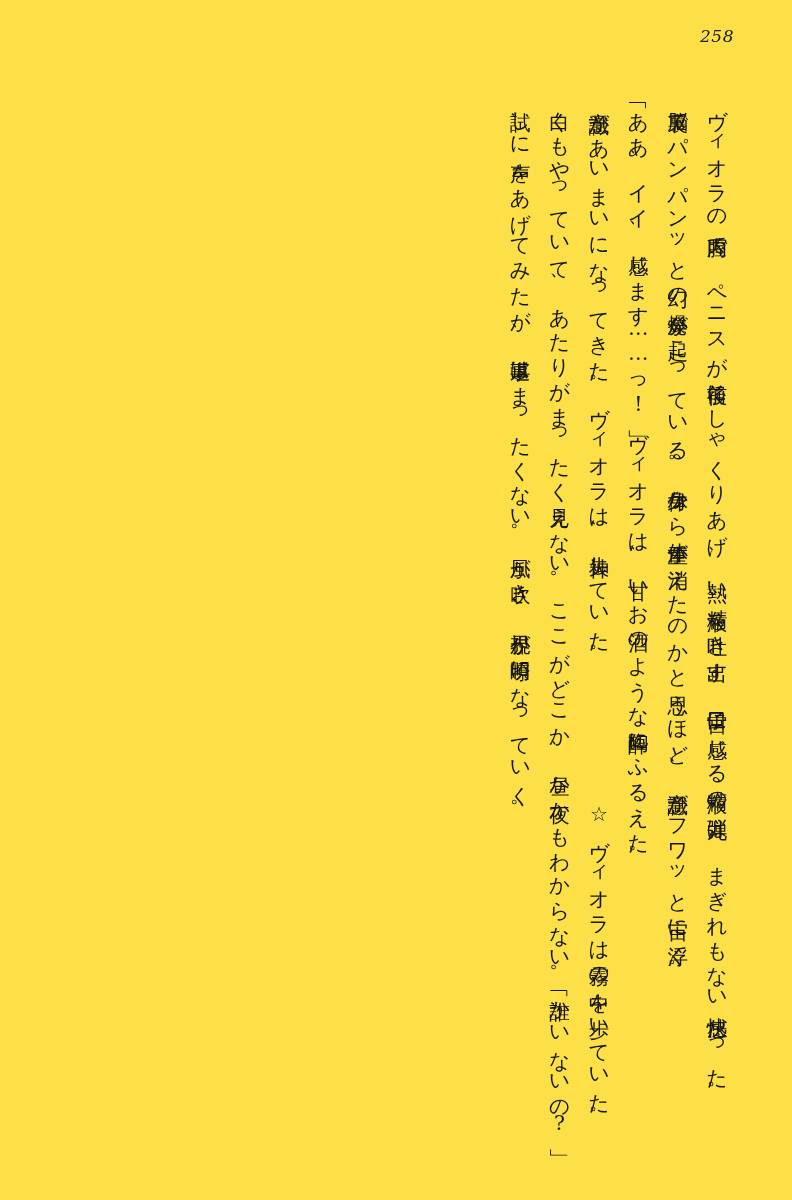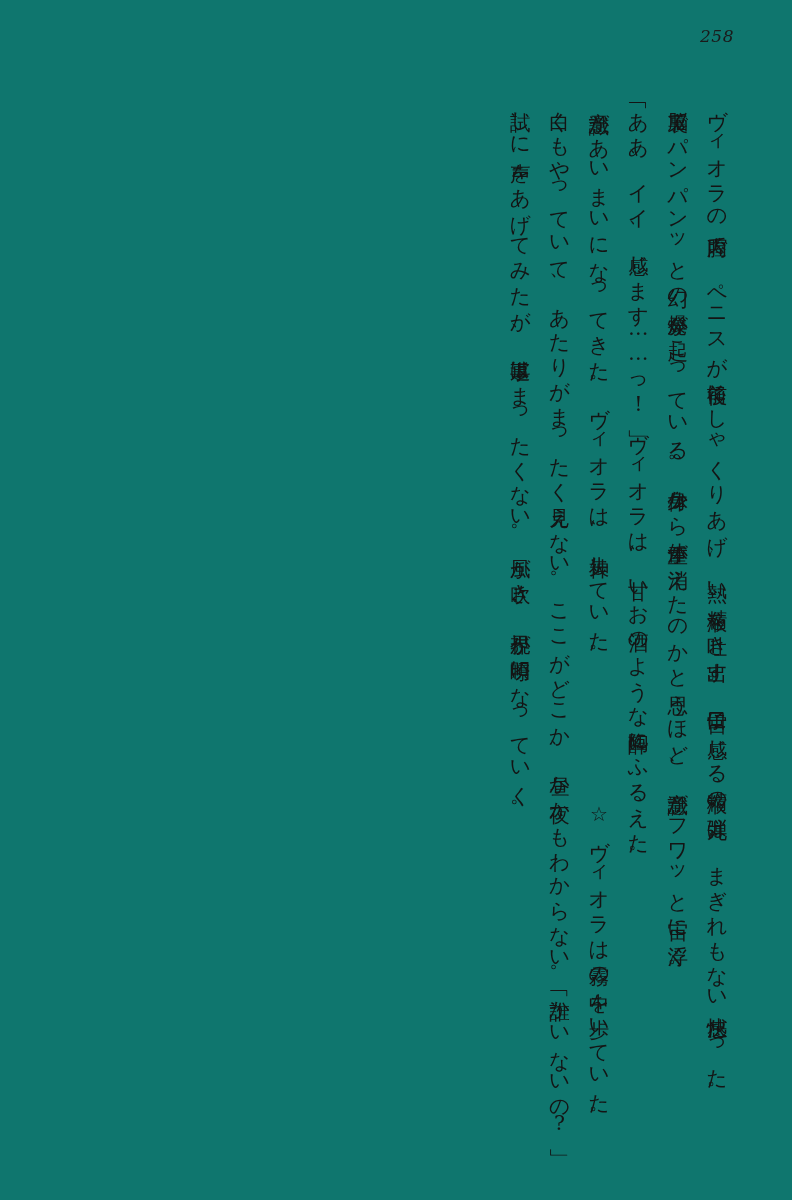--- a/index.html
+++ b/index.html
@@ -13,21 +13,21 @@
     font-family: "DejaVu Serif", "Liberation Serif", serif;
     color: #1a1a1a;
     position: relative;
     overflow: hidden;
   }
   .page {
     position: absolute;
     inset: 0;
     width: 792px;
     height: 1200px;
-    background: #0f766e;
+    background: #fde047;
   }
   .page-number {
     position: absolute;
     top: 26px;
     right: 58px;
     font-family: "DejaVu Serif", "Liberation Serif", serif;
     font-style: italic;
     font-size: 17px;
     color: #1a1a1a;
     letter-spacing: 0.5px;

